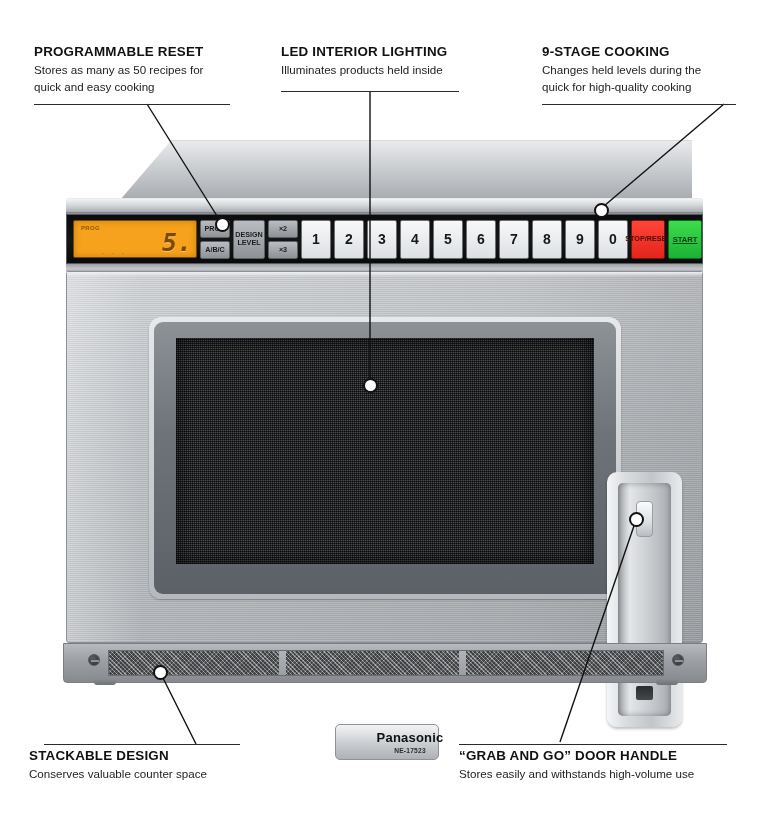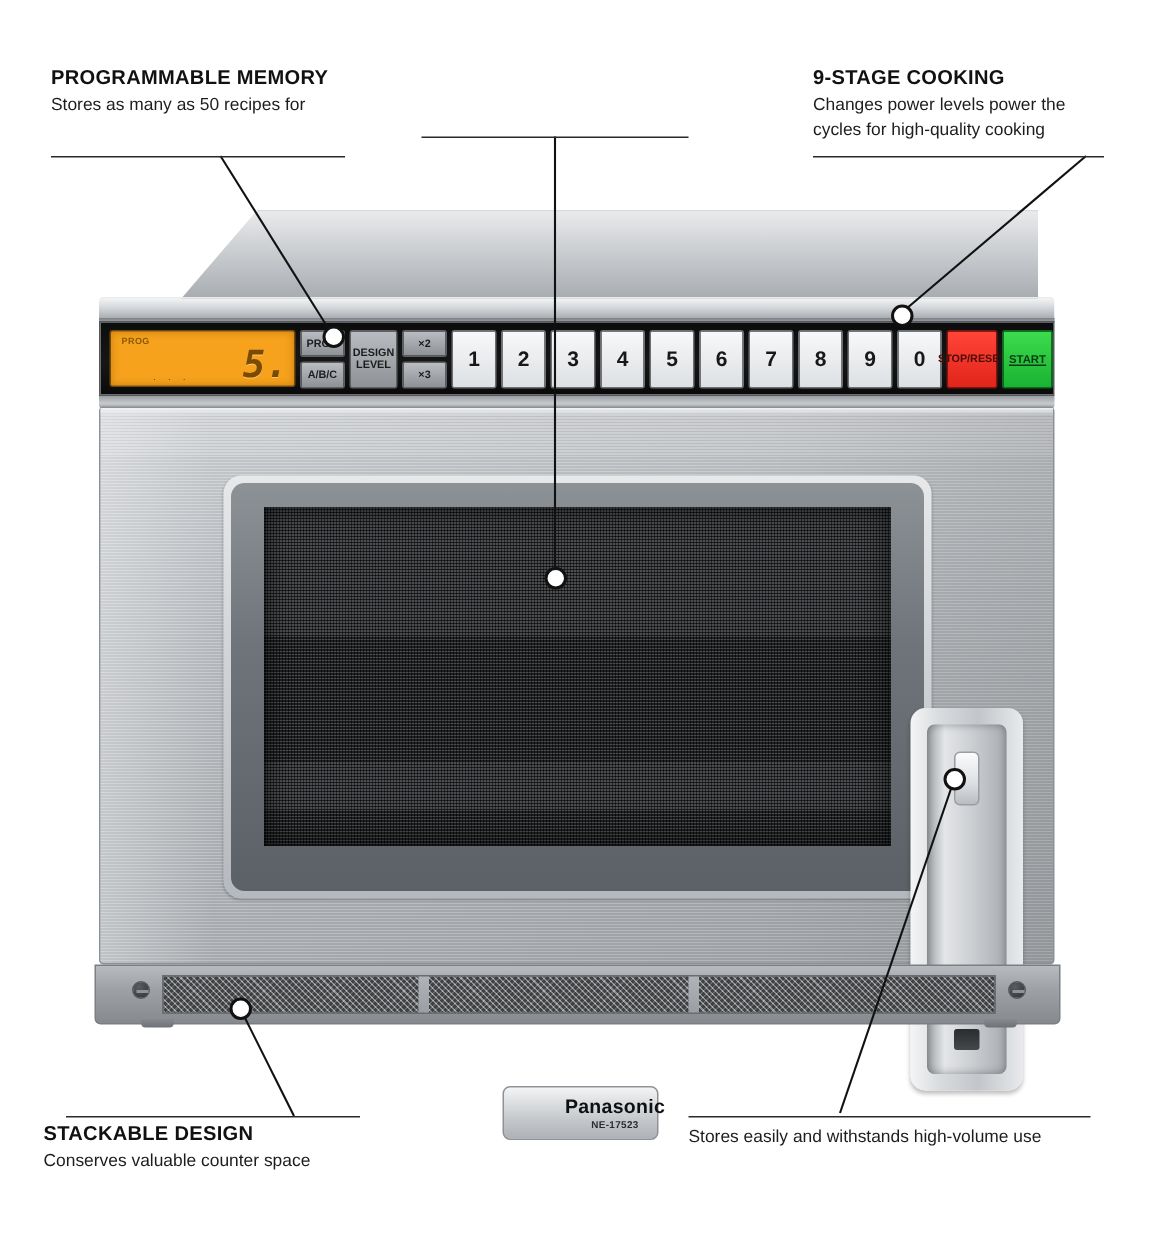--- a/index.html
+++ b/index.html
@@ -317,38 +317,44 @@
     <line x1="636" y1="520" x2="560" y2="742" stroke="#111" stroke-width="1.4"></line>
   </svg>
 
   <div class="dot" style="left:215px; top:217px"></div>
   <div class="dot" style="left:363px; top:378px"></div>
   <div class="dot" style="left:594px; top:203px"></div>
   <div class="dot" style="left:153px; top:665px"></div>
   <div class="dot" style="left:629px; top:512px"></div>
 
   <div class="callout" style="left:34px; top:44px; width:226px">
-    <div class="ttl">PROGRAMMABLE MEMORY</div>
+    <div class="ttl">PROGRAMMABLE RESET</div>
     <div class="sub">Stores as many as 50 recipes for</div>
+    <div class="sub">quick and easy cooking</div>
   </div>
   <div class="rule" style="left:34px; top:104px; width:196px"></div>
 
+  <div class="callout" style="left:281px; top:44px; width:220px">
+    <div class="ttl">LED INTERIOR LIGHTING</div>
+    <div class="sub">Illuminates products held inside</div>
+  </div>
   <div class="rule" style="left:281px; top:91px; width:178px"></div>
 
   <div class="callout" style="left:542px; top:44px; width:212px">
     <div class="ttl">9-STAGE COOKING</div>
-    <div class="sub">Changes power levels power the</div>
-    <div class="sub">cycles for high-quality cooking</div>
+    <div class="sub">Changes held levels during the</div>
+    <div class="sub">quick for high-quality cooking</div>
   </div>
   <div class="rule" style="left:542px; top:104px; width:194px"></div>
 
   <div class="rule" style="left:44px; top:744px; width:196px"></div>
   <div class="callout" style="left:29px; top:748px; width:230px">
     <div class="ttl">STACKABLE DESIGN</div>
     <div class="sub">Conserves valuable counter space</div>
   </div>
 
   <div class="rule" style="left:459px; top:744px; width:268px"></div>
   <div class="callout" style="left:459px; top:748px; width:290px">
+    <div class="ttl">“GRAB AND GO” DOOR HANDLE</div>
     <div class="sub">Stores easily and withstands high-volume use</div>
   </div>
 
 </div>
 
 </body></html>

